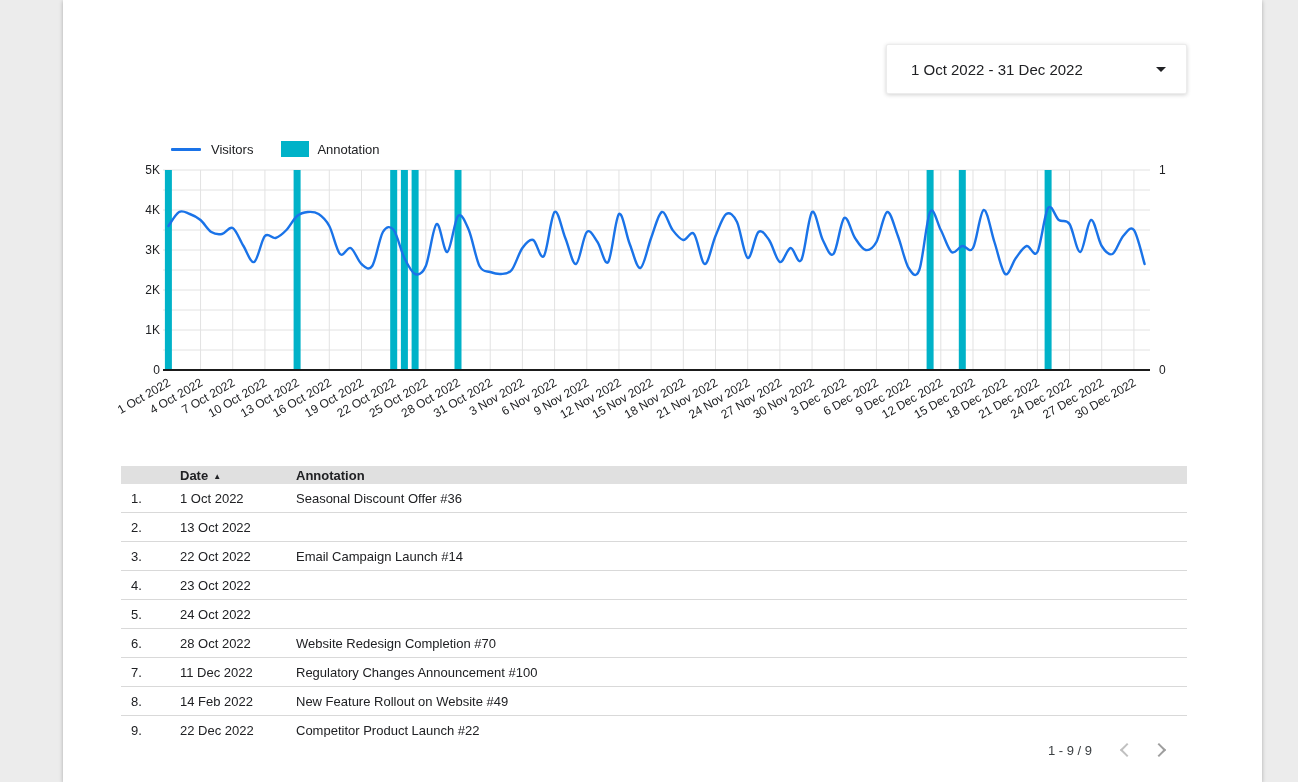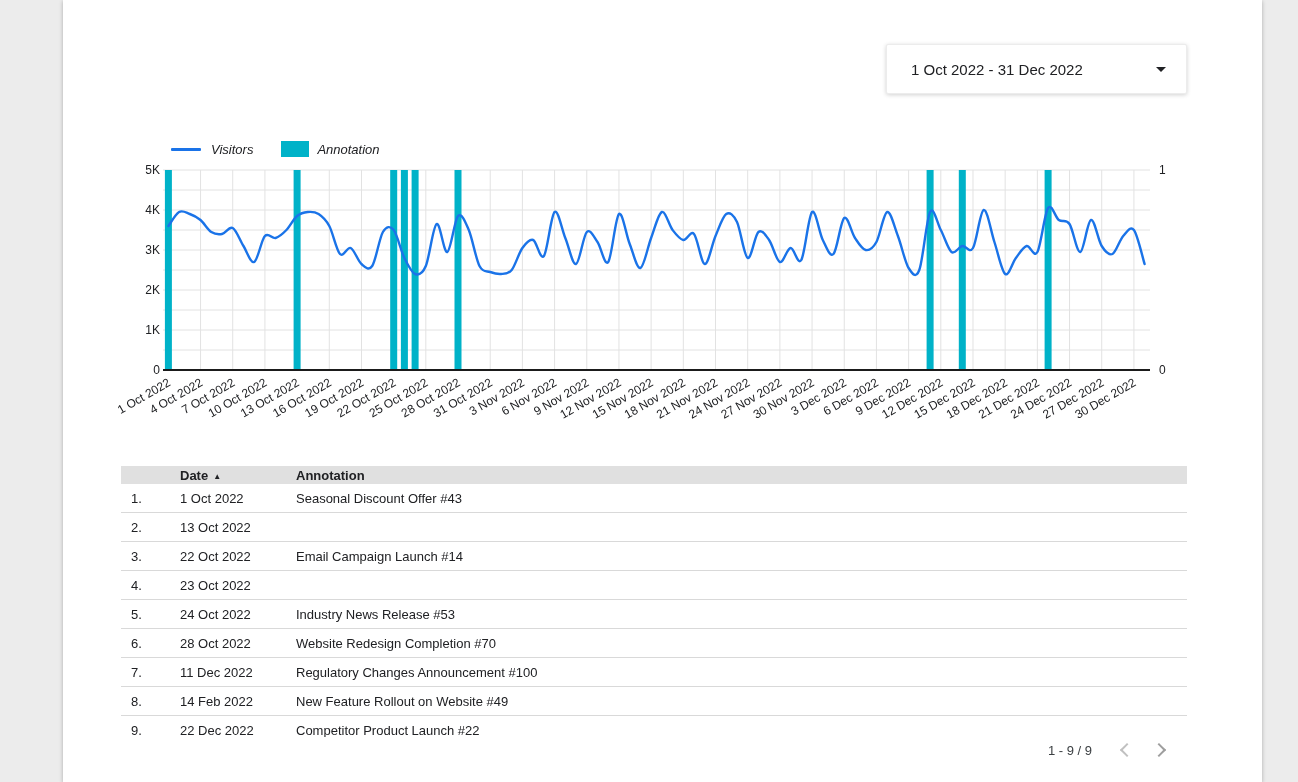--- a/index.html
+++ b/index.html
@@ -18,21 +18,21 @@
     box-shadow:0 1px 4px rgba(0,0,0,0.18);
     display:flex; align-items:center; box-sizing:border-box;
     padding:0 20px 0 24px; cursor:pointer;gap:12px;
   }
   .date-control .dc-label { flex:1; font-size:15px; color:#202124; }
   .caret-down {
     width:0; height:0; border-left:5px solid transparent;
     border-right:5px solid transparent; border-top:5px solid #202124;
   }
   
-  .legend { position:absolute; left:108px; top:140px; height:18px; display:flex; align-items:center;font-style:italic; }
+  .legend { position:absolute; left:108px; top:140px; height:18px; display:flex; align-items:center; }
   .legend-line-swatch { width:30px; height:3px; border-radius:1px; margin-right:10px; }
   .legend-bar-swatch { width:28px; height:16px; margin-right:8px; }
   .legend-label { font-size:13px; color:#202124; margin-right:28px; }
   .legend-label:last-child { margin-right:0; }
   
   .chart-svg { position:absolute; left:0; top:130px; }
   
   .ann-table {
     position:absolute; left:58px; top:466px; width:1066px; height:271px;
     overflow:hidden; font-size:13px; color:#202124;
@@ -169,39 +169,38 @@
         <span>Date</span><span class="sort-arrow">▲</span>
       </div>
       <div class="c-ann">
         <span>Annotation</span>
       </div>
     </div>
     <div id="table-body">
         <div class="trow">
           <div class="c-idx">1.</div>
           <div class="c-date">1 Oct 2022</div>
-          <div class="c-ann">Seasonal Discount Offer #43</div>
+          <div class="c-ann">Seasonal Discount Offer #36</div>
         </div>
         <div class="trow">
           <div class="c-idx">2.</div>
           <div class="c-date">13 Oct 2022</div>
         </div>
         <div class="trow">
           <div class="c-idx">3.</div>
           <div class="c-date">22 Oct 2022</div>
           <div class="c-ann">Email Campaign Launch #14</div>
         </div>
         <div class="trow">
           <div class="c-idx">4.</div>
           <div class="c-date">23 Oct 2022</div>
         </div>
         <div class="trow">
           <div class="c-idx">5.</div>
           <div class="c-date">24 Oct 2022</div>
-          <div class="c-ann">Industry News Release #53</div>
         </div>
         <div class="trow">
           <div class="c-idx">6.</div>
           <div class="c-date">28 Oct 2022</div>
           <div class="c-ann">Website Redesign Completion #70</div>
         </div>
         <div class="trow">
           <div class="c-idx">7.</div>
           <div class="c-date">11 Dec 2022</div>
           <div class="c-ann">Regulatory Changes Announcement #100</div>

